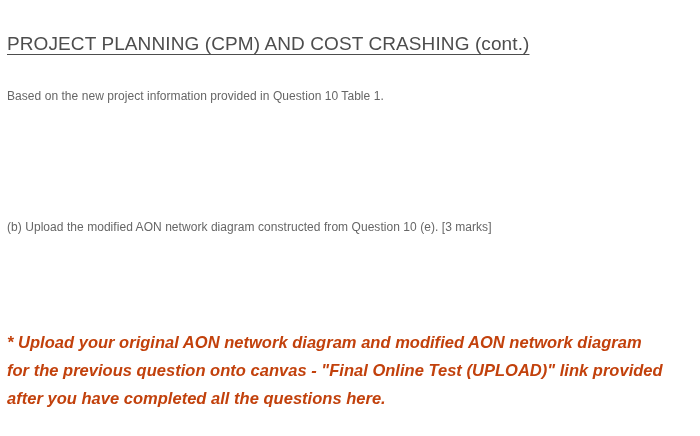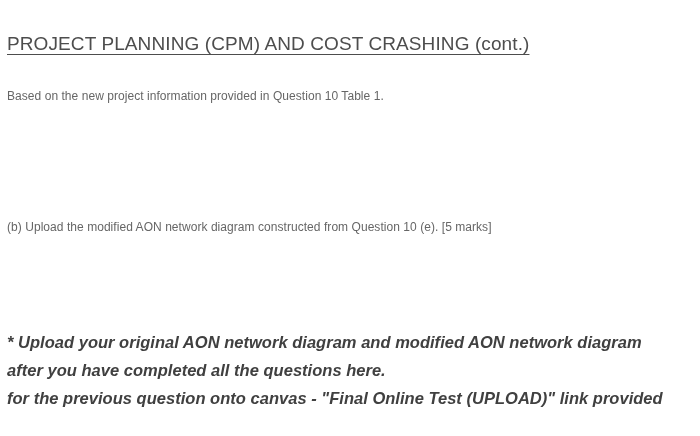--- a/index.html
+++ b/index.html
@@ -51,38 +51,38 @@
   .para-a     { top: 124px; }
   .para-b     { top: 213px; }
 
   .note {
     position: absolute;
     left: 7px;
     top: 328px;
     width: 690px;
     font-size: 16.5px;
     line-height: 28px;
-    color: #404040;
+    color: #c2410c;
     font-style: italic;
     font-weight: bold;
     letter-spacing: 0.02px;
   }
   .note .nline { display: block; white-space: nowrap; }
 </style>
 </head>
 <body>
 
 <div class="page">
 
   <div class="heading">PROJECT PLANNING (CPM) AND COST CRASHING (cont.)</div>
 
   <div class="para para-intro">Based on the new project information provided in Question 10 Table 1.</div>
 
 
-  <div class="para para-b">(b) Upload the modified AON network diagram constructed from Question 10 (e). [5 marks]</div>
+  <div class="para para-b">(b) Upload the modified AON network diagram constructed from Question 10 (e). [3 marks]</div>
 
   <div class="note">
     <span class="nline">* Upload your original AON network diagram and modified AON network diagram</span>
+    <span class="nline">for the previous question onto canvas - "Final Online Test (UPLOAD)" link provided</span>
     <span class="nline">after you have completed all the questions here.</span>
-    <span class="nline">for the previous question onto canvas - "Final Online Test (UPLOAD)" link provided</span>
   </div>
 
 </div>
 
 </body></html>

